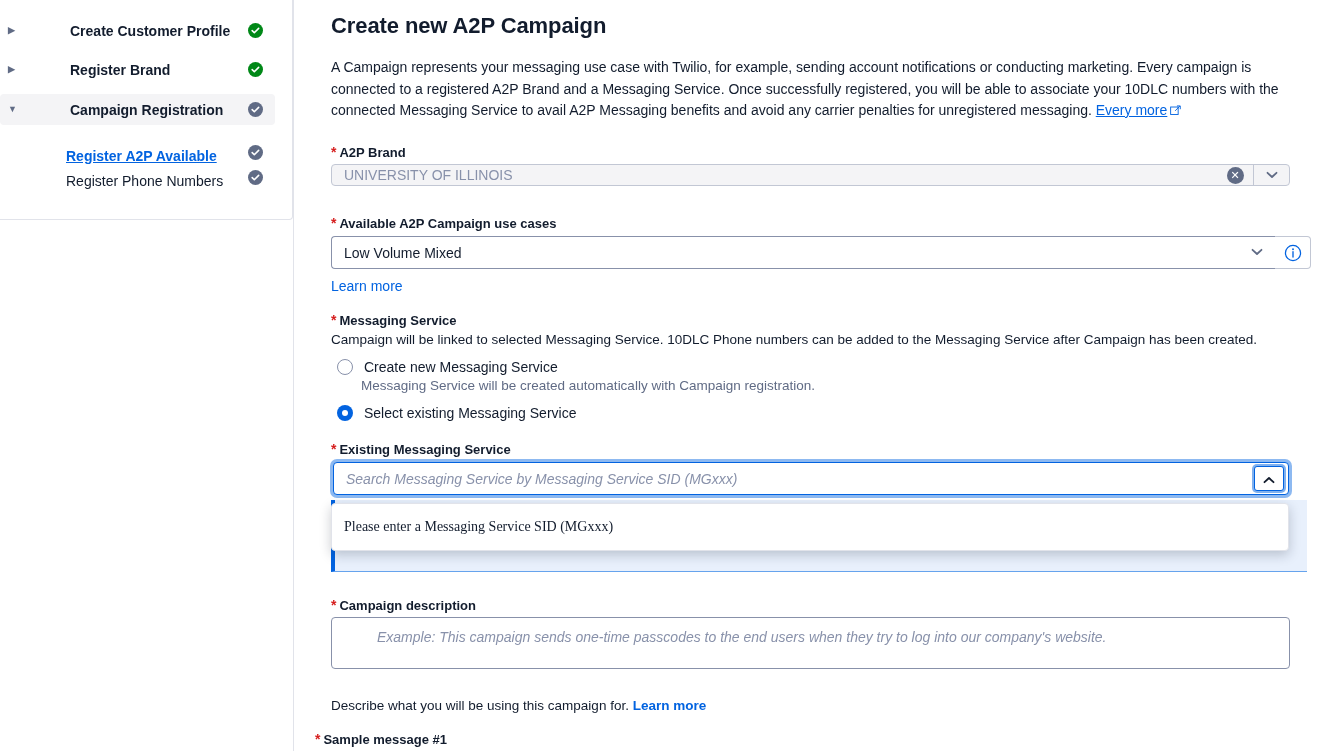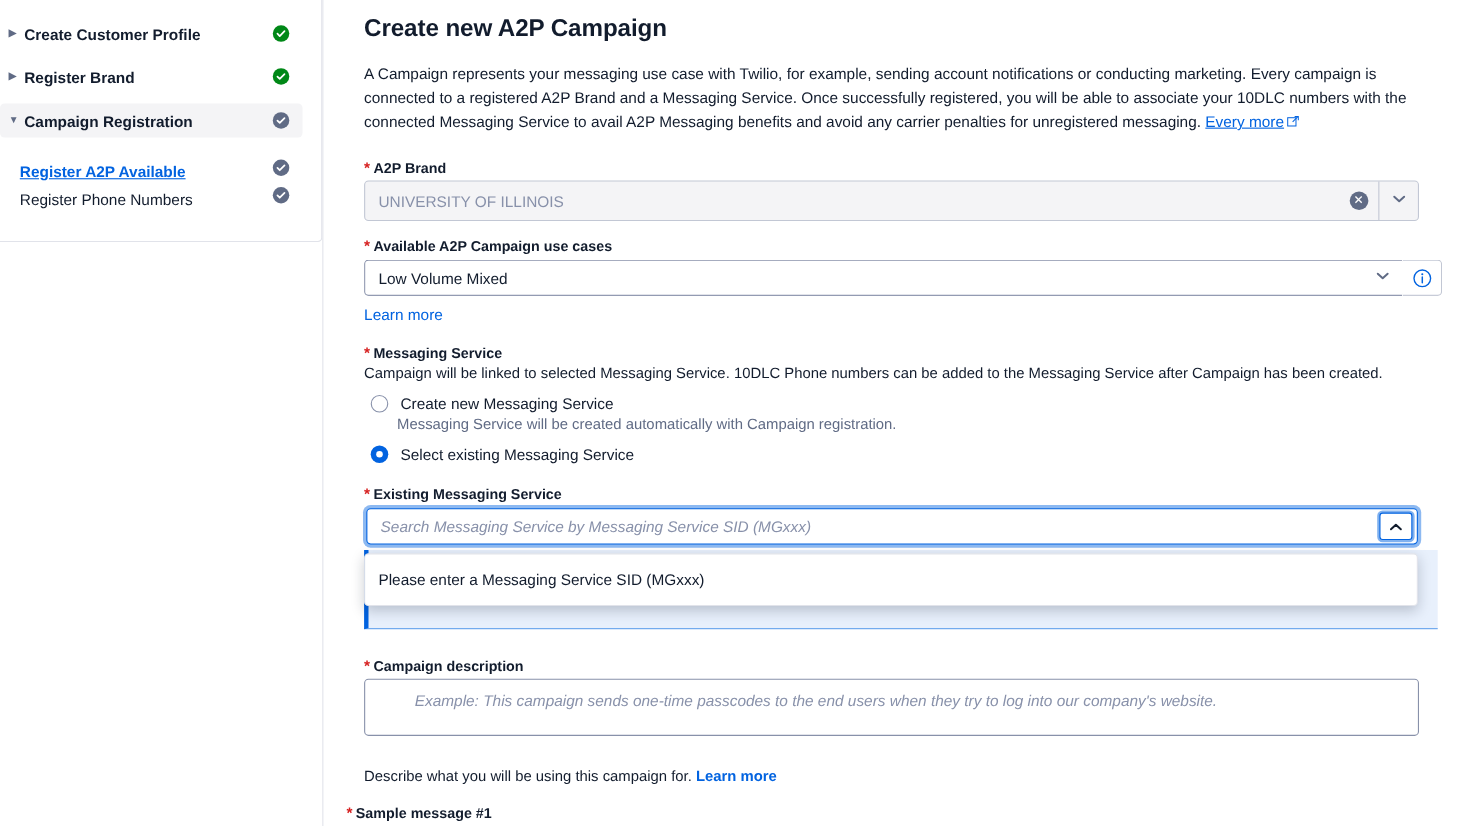--- a/index.html
+++ b/index.html
@@ -32,21 +32,21 @@
     height: 31px; display: flex; align-items: center;
     padding-left: 8px;
   }
   .nav-row.section { font-weight: bold; font-size: 14px; color: #121c2d; }
   .nav-row.sub { font-size: 14px; color: #121c2d; padding-left: 18px; }
   .nav-row.active-section { background: #f4f4f6; border-radius: 4px; }
   .caret {
     width: 14px; flex: 0 0 14px; display: inline-block;
     font-size: 9px; color: #606b85; line-height: 1;
   }
-  .nav-label { flex: 1 1 auto; white-space: nowrap; }
+  .nav-label { flex: 1 1 auto; white-space: nowrap; margin-left: 48px; }
   .nav-label.link {
     color: #0263e0; font-weight: bold; text-decoration: underline;
   }
   .status-dot {
     position: absolute; right: 30px;
     width: 15px; height: 15px; border-radius: 50%;
     display: flex; align-items: center; justify-content: center;
   }
   .status-dot svg { width: 9px; height: 9px; display: block; }
   .dot-green { background: #008817; }
@@ -145,21 +145,21 @@
   }
 
   .dropdown-panel {
     position: absolute; background: #fff;
     border: 1px solid #e1e3ea; border-radius: 4px;
     box-shadow: 0 4px 12px rgba(18,28,45,0.22);
     z-index: 40;
   }
   .dropdown-item {
     display: flex; align-items: center; height: 100%;
-    padding: 0 12px; font-size: 14px; color: #121c2d;
+    padding: 0 12px; font-size: 14px; color: #121c2d; font-family: Liberation Serif, serif;
   }
 
   
   .info-banner {
     position: absolute;
     background: #e8f0fc;
     border-left: 4px solid #0263e0;
     border-bottom: 1px solid #66a3ed;
     z-index: 10;
   }
@@ -242,21 +242,21 @@
     <a class="link" href="#">Every more</a><span class="ext-icon"><svg viewBox="0 0 12 12">
           <rect x="0.7" y="2.2" width="8.2" height="8.2" fill="none" stroke="#0263e0" stroke-width="1"></rect>
           <path d="M5.6 6.4 L10.8 1.1" stroke="#0263e0" stroke-width="1" fill="none"></path>
           <path d="M7.6 1.0 L11.2 1.0 L11.2 4.6" fill="none" stroke="#0263e0" stroke-width="1"></path>
         </svg></span>
   </div>
 
   <div class="field-label" style="left:331px; top:145px;">
     <span class="req">*</span><span>A2P Brand</span>
   </div>
-  <div class="control disabled" style="left:331px; top:164px; width:959px; height:37px;">
+  <div class="control disabled" style="left:331px; top:164px; width:959px; height:22px;">
     <div class="value">UNIVERSITY OF ILLINOIS</div>
     <div class="ctl-btn noborder">
       <span class="clear-circle">✕</span>
     </div>
     <div class="ctl-btn">
       <span class="chev">
         <svg width="12" height="8" viewBox="0 0 12 8">
             <path d="M1.5 1.8 L6 6 L10.5 1.8" fill="none" stroke="#606b85" stroke-width="1.8" stroke-linecap="round" stroke-linejoin="round"></path>
           </svg>
       </span>

